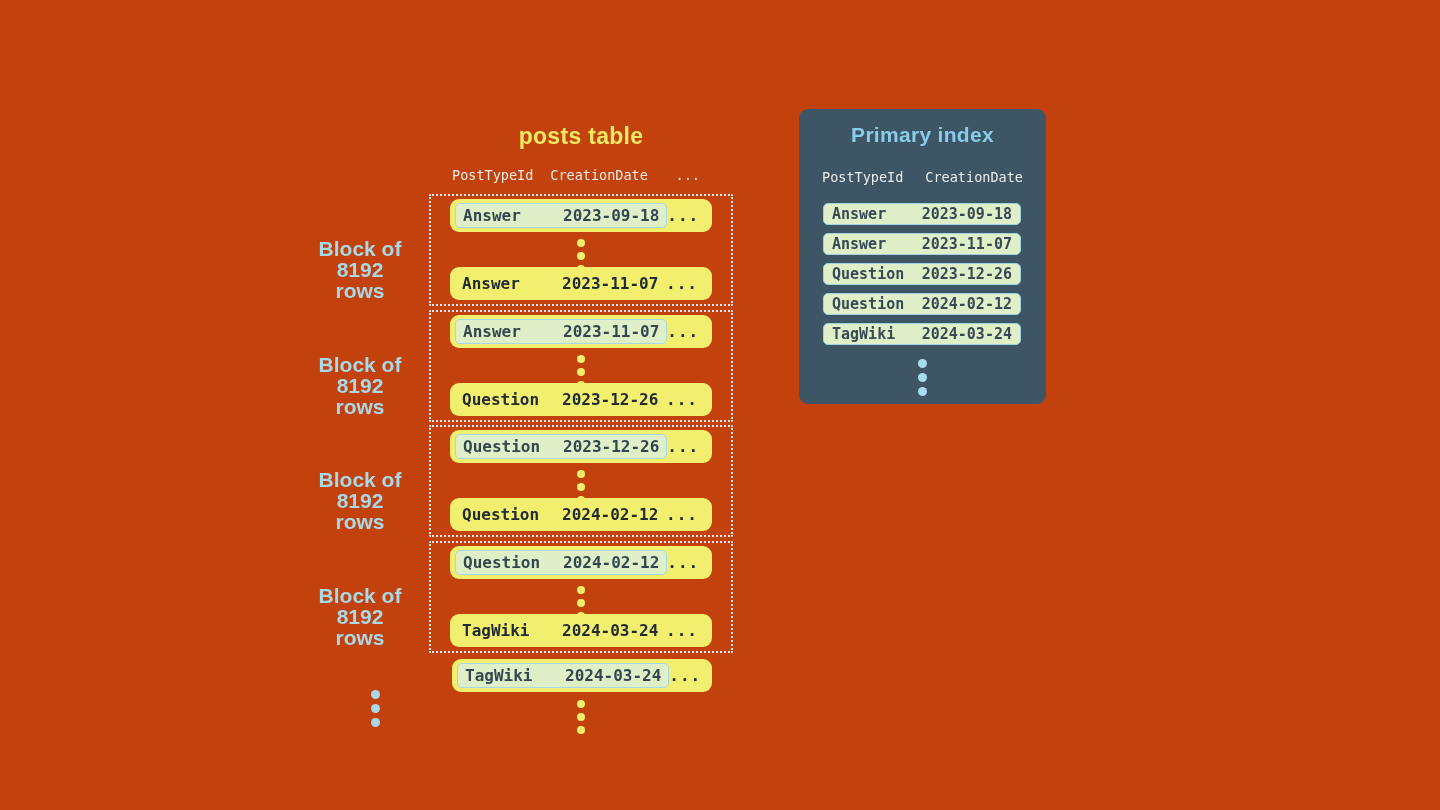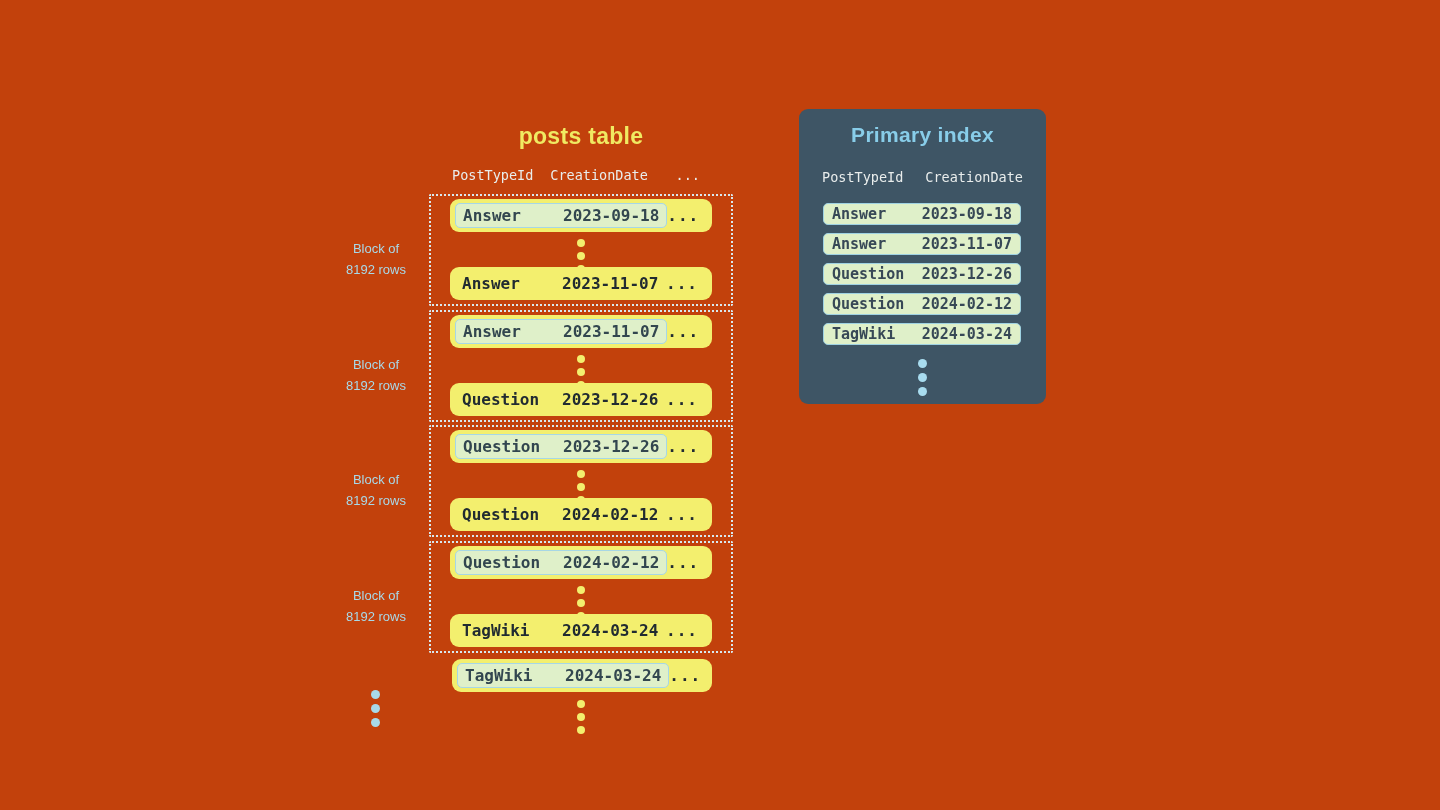--- a/index.html
+++ b/index.html
@@ -44,23 +44,23 @@
   .ptype { min-width:100px; }
   .pdate { white-space:nowrap; }
   .more { margin-left:auto; letter-spacing:1px; }
 
   .vdots { display:flex; flex-direction:column; align-items:center; }
   .vdots i { display:block; border-radius:50%; }
   .ydots { position:absolute; left:0; right:0; top:40px; margin:auto; width:8px; }
   .ydots i { width:8px; height:8px; background:#f3ef6e; margin:2.5px 0; }
 
   .block-label {
-    position:absolute; left:326px; width:100px;
-    color:#a8d9e9; font-size:13px; line-height:21px; text-align:center;
-    font-weight:400;
+    position:absolute; left:310px; width:100px;
+    color:#a8d9e9; font-size:21px; line-height:21px; text-align:center;
+    font-weight:700;
   }
 
   .tail-row { position:absolute; left:452px; top:659px; width:260px; height:33px;
     background:#f3ef6e; border-radius:9px; display:flex; align-items:center;
     font-family:"DejaVu Sans Mono","Liberation Mono",monospace;
     font-weight:bold; font-size:16px; color:#212b31; padding:0 14px 0 5px;
   }
   .tail-ydots { position:absolute; left:577px; top:697px; }
   .tail-ydots i { width:8px; height:8px; background:#f3ef6e; margin:2.5px 0; }
   .tail-bdots { position:absolute; left:371px; top:687px; }

